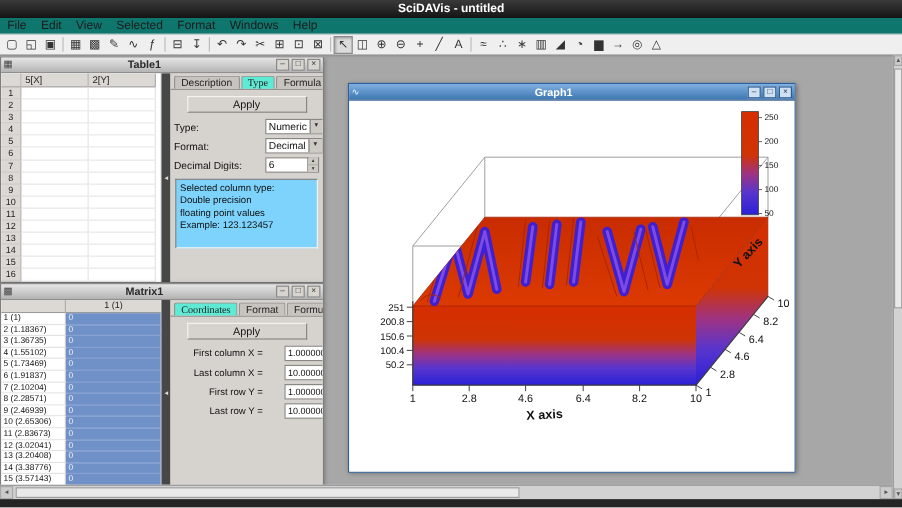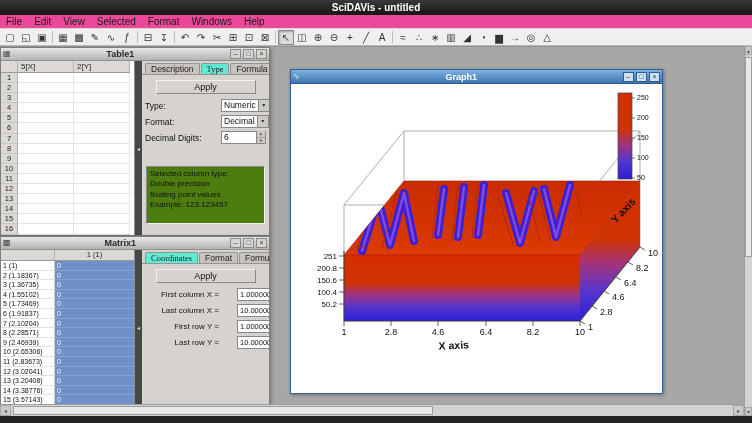--- a/index.html
+++ b/index.html
@@ -2,21 +2,21 @@
 <html><head>
 <meta charset="utf-8">
 <style>
   *{box-sizing:border-box;margin:0;padding:0;}
   html,body{width:752px;height:423px;overflow:hidden;}
   body{font-family:"Liberation Sans","DejaVu Sans",sans-serif;}
   .screen{position:relative;width:752px;height:423px;background:#a7a7a7;overflow:hidden;}
 
   
   .main-titlebar{position:absolute;top:0;left:0;right:0;height:15px;background:linear-gradient(#3a3a3a,#141414);color:#fff;font-size:10px;font-weight:bold;text-align:center;line-height:15px;}
-  .menubar{position:absolute;top:15px;left:0;right:0;height:14px;background:#ec4899;border-bottom:1px solid #d8d8d8;display:flex;font-size:10px;color:#1a1a1a;}
+  .menubar{position:absolute;top:15px;left:0;right:0;height:14px;background:#0f766e;border-bottom:1px solid #d8d8d8;display:flex;font-size:10px;color:#1a1a1a;}
   .menu-item{padding:0 6px;line-height:14px;cursor:default;}
   .toolbar{position:absolute;top:29px;left:0;right:0;height:17px;background:#efefef;border-bottom:1px solid #b9b9b9;display:flex;align-items:center;padding:0 2px;}
   .tbtn{width:16px;height:15px;display:flex;align-items:center;justify-content:center;font-size:10px;color:#333;flex:none;}
   .tbtn[data-kind="sep"]{width:5px;background:linear-gradient(#bdbdbd,#bdbdbd) center/1px 80% no-repeat;}
   .tbtn[data-kind="pressed"]{border:1px solid #8a8a8a;background:#dcdcdc;box-shadow:inset 1px 1px 2px rgba(0,0,0,.25);}
 
   
   .workspace{position:absolute;top:46px;left:0;right:8px;bottom:19px;background:#a7a7a7;border-top:1px solid #8f8f8f;overflow:hidden;}
   .h-scrollbar{position:absolute;left:0;right:8px;top:404px;height:12px;background:#d2d2d2;border-top:1px solid #9e9e9e;display:flex;align-items:stretch;}
   .v-scrollbar{position:absolute;right:0;top:46px;height:370px;width:8px;background:#d2d2d2;border-left:1px solid #9e9e9e;display:flex;flex-direction:column;}
@@ -78,21 +78,21 @@
   #win-table .flabel{width:58px;text-align:left;}
   #win-matrix .flabel{width:74px;text-align:right;font-size:8px;}
   .fctl{flex:1;display:flex;align-items:flex-end;height:13px;background:#fff;border:1px solid #8a8884;max-width:78px;}
   #win-matrix .fctl{max-width:48px;}
   .fval{flex:1;font-size:8.5px;line-height:11px;padding:0 2px;overflow:hidden;white-space:nowrap;color:#111;}
   #win-matrix .fval{font-size:7.5px;}
   .dd-arrow{width:11px;background:#cdc9c4;border-left:1px solid #8a8884;font-size:6px;line-height:11px;text-align:center;color:#333;}
   .spin{display:flex;flex-direction:column;width:9px;border-left:1px solid #8a8884;}
   .spin i{flex:1;font-style:normal;font-size:4.5px;line-height:5.5px;text-align:center;background:#cdc9c4;color:#333;}
   .spin i:first-child{border-bottom:1px solid #a9a5a0;}
-  .info-box{margin:22px 2px 0;padding:2px 3px;background:#4d7c0f;border:1px solid;border-color:#8a8884 #f4f2ef #f4f2ef #8a8884;font-size:8px;line-height:1.3;white-space:pre-line;color:#111;height:58px;overflow:hidden;}
+  .info-box{margin:5px 2px 0;padding:2px 3px;background:#7dd3fc;border:1px solid;border-color:#8a8884 #f4f2ef #f4f2ef #8a8884;font-size:8px;line-height:1.3;white-space:pre-line;color:#111;height:58px;overflow:hidden;}
 
   
   .graph-body{height:calc(100% - 14px);background:#fff;padding:1px;}
   .graph-body svg{display:block;width:100%;height:100%;}
   svg text{font-family:inherit;fill:#111;}
 </style>
 </head>
 <body>
 
 <div class="screen">

